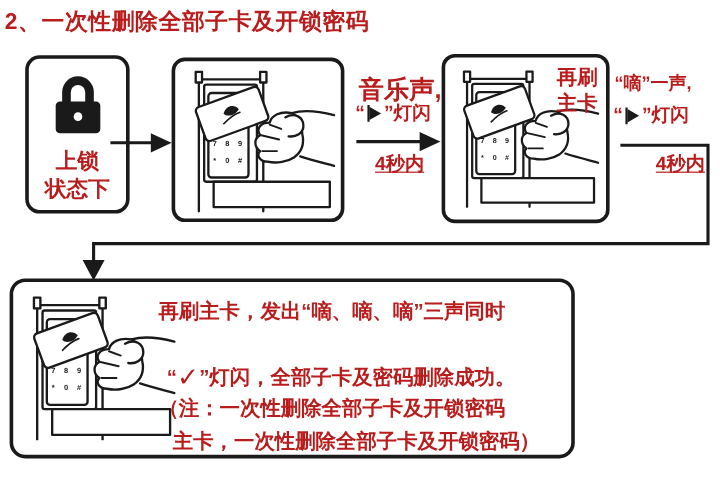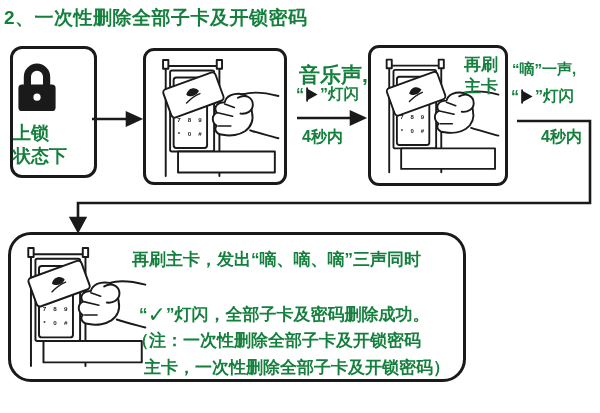--- a/index.html
+++ b/index.html
@@ -1,47 +1,47 @@
 <!DOCTYPE html>
 <html><head>
 <meta charset="utf-8">
 <style>
   html,body{margin:0;padding:0;background:#ffffff;}
   #page{position:relative;width:600px;height:413px;background:#ffffff;overflow:hidden;
-        font-family:"Liberation Sans","DejaVu Sans",sans-serif;color:#15803d;font-weight:700;}
+        font-family:"Liberation Sans","DejaVu Sans",sans-serif;color:#b91c1c;font-weight:700;}
   .abs{position:absolute;}
   
   #title{left:4px;top:5px;font-size:19px;letter-spacing:.5px;white-space:nowrap;}
   
-  #lock-box{left:10px;top:46px;width:81px;height:126px;border:3px solid #1a1a1a;border-radius:12px;text-align:left;}
+  #lock-box{left:21px;top:46px;width:81px;height:126px;border:3px solid #1a1a1a;border-radius:12px;text-align:center;}
   #lock-box svg.padlock{margin-top:7px;width:48px;height:62px;}
   .lock-line{font-size:18px;line-height:23px;}
   
   .step-box{border:3px solid #1a1a1a;border-radius:11px;background:#fff;}
   #step1{left:143px;top:48px;width:138px;height:131px;}
   #step2{left:368px;top:45px;width:134px;height:135px;}
   .device-art{position:absolute;left:3px;top:4px;width:132px;height:126px;}
   #step2 .device-art{left:2px;top:6px;width:128px;height:124px;}
   .step-label{position:absolute;right:7px;top:6px;font-size:17px;line-height:22px;text-align:center;white-space:nowrap;}
   
   .t-sound{font-size:21px;white-space:nowrap;}
   #t1-sound{left:299px;top:61px;}
   #t2-sound{left:512px;top:60px;font-size:15px;}
   .note-line{display:flex;align-items:center;font-size:15.5px;white-space:nowrap;}
   #t1-note{left:296px;top:84px;}
   #t2-note{left:511px;top:86px;}
   .note-icon{width:14px;height:17px;margin:0 1px;}
   .quote{font-size:16px;}
-  .t-timing{font-size:16px;text-align:left;}
+  .t-timing{font-size:16px;text-align:center;text-decoration:underline;}
   #t1-timing{left:302px;top:127px;width:62px;}
   #t2-timing{left:541px;top:127px;width:52px;}
   
   #connectors{left:0;top:0;width:600px;height:413px;pointer-events:none;}
   
-  #result-box{left:8px;top:232px;width:452px;height:144px;border:3px solid #1a1a1a;border-radius:23px;background:#fff;}
+  #result-box{left:8px;top:232px;width:452px;height:144px;border:3px solid #1a1a1a;border-radius:13px;background:#fff;padding-left:13px;}
   #result-box .device-art{left:3px;top:7px;width:134px;height:130px;}
   #result-text{position:absolute;left:121px;top:12px;width:328px;font-size:17px;line-height:26.5px;}
   .indent-a{padding-left:7px;margin-top:28px;}
   .indent-b{padding-left:12px;}
   #check-glyph{font-size:22px;line-height:1;vertical-align:-2px;font-weight:900;}
   
   .ink{stroke:#1a1a1a;}
   .kp-digit{font-size:7px;font-family:"Liberation Sans","DejaVu Sans",sans-serif;font-weight:700;fill:#1a1a1a;text-anchor:middle;stroke:none;}
 </style>
 </head>

